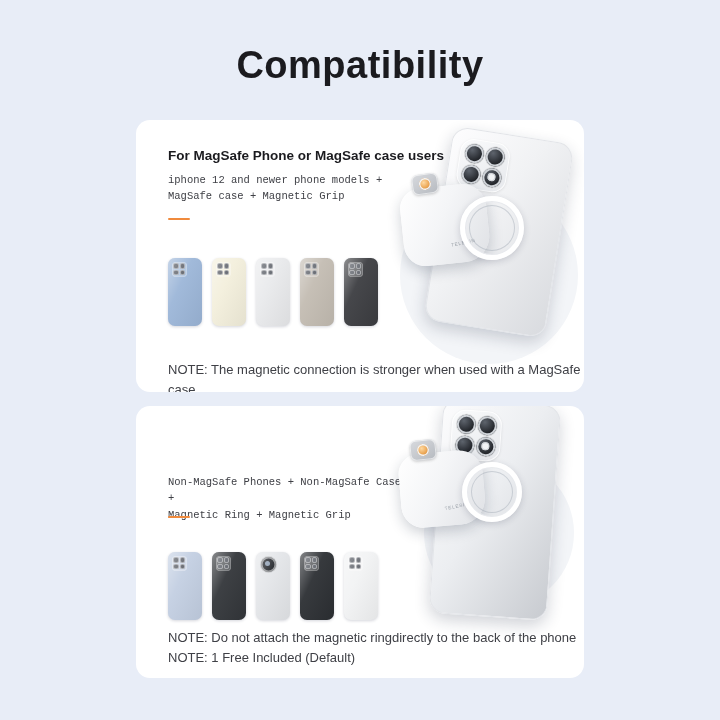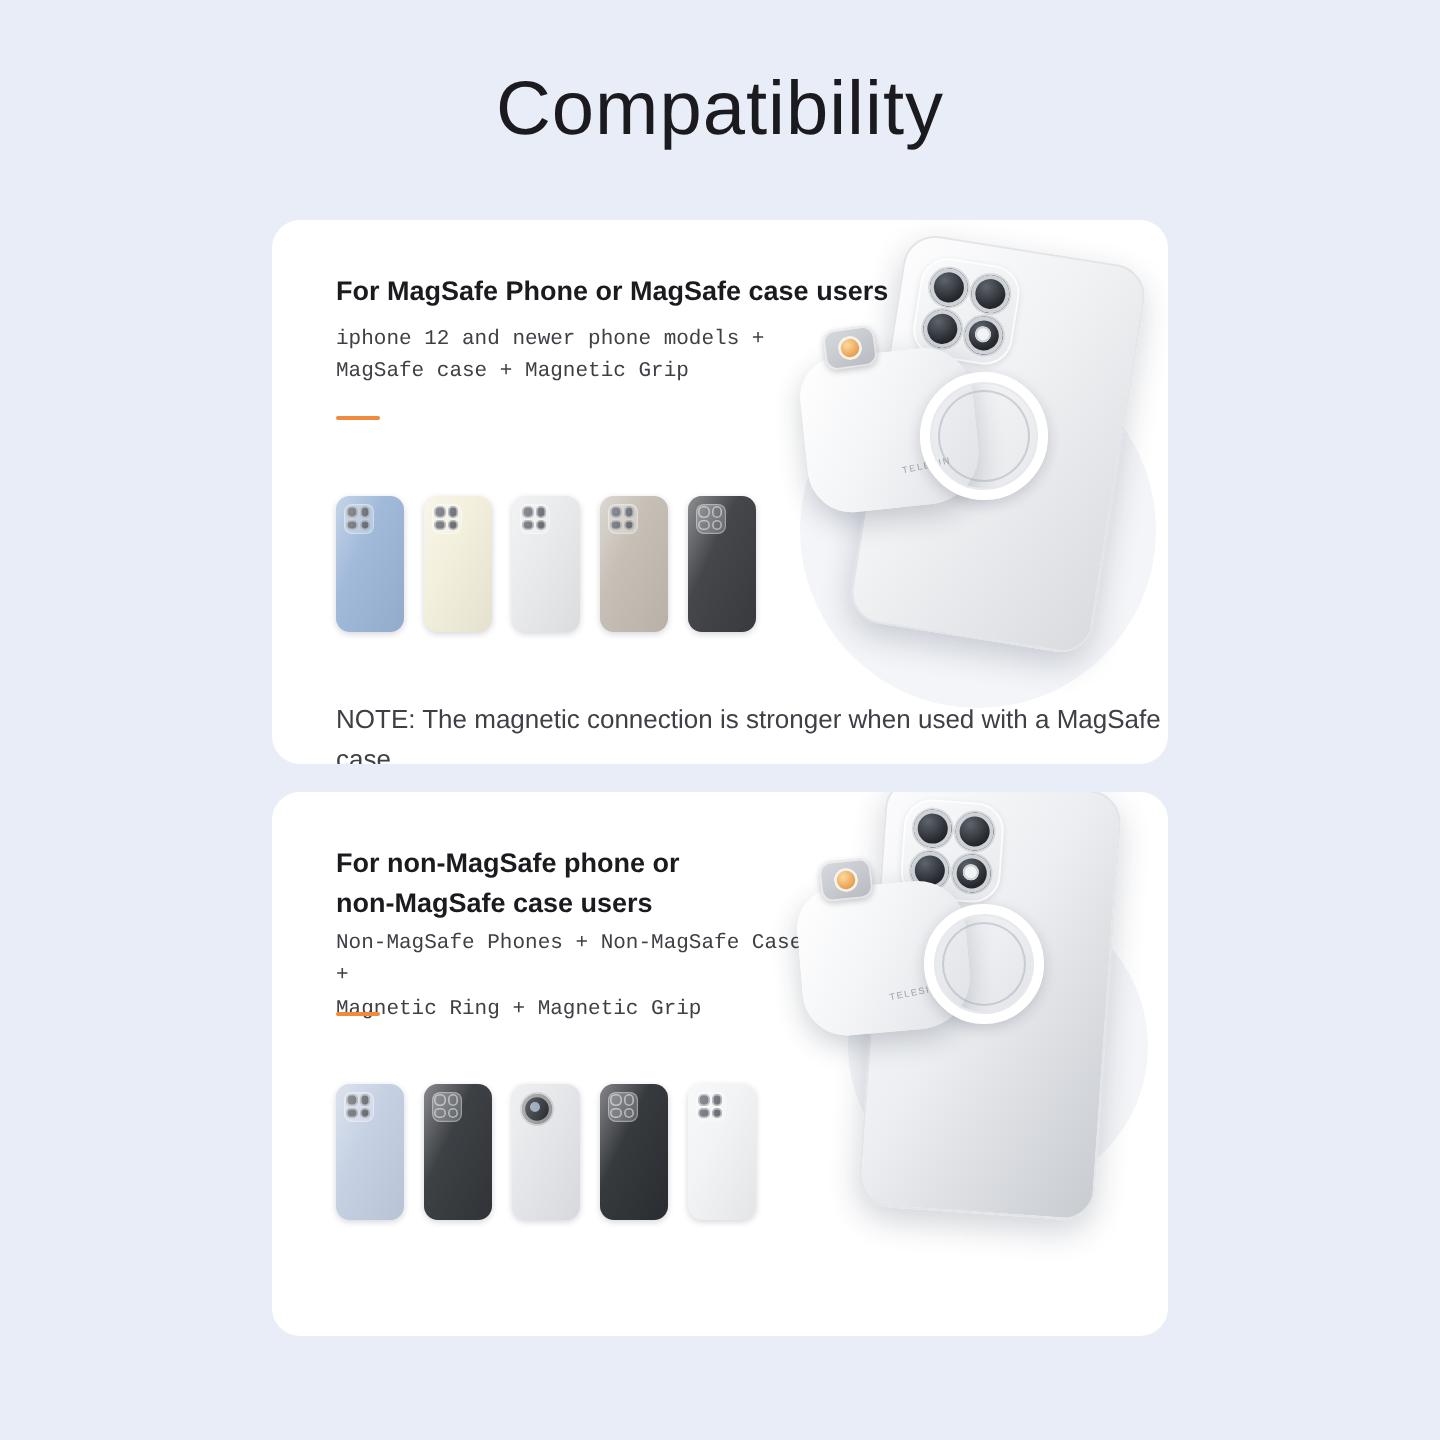--- a/index.html
+++ b/index.html
@@ -15,25 +15,25 @@
   }
   .page {
     position: relative;
     width: 720px;
     height: 720px;
     box-sizing: border-box;
   }
   .page-title {
     text-align: center;
     font-size: 38px;
-    font-weight: normal;
+    font-weight: bold;
     color: #1b1b1f;
     letter-spacing: 0.5px;
     padding-top: 34px;
-    margin: 0;
+    margin: 10px;
   }
 
   .card {
     position: absolute;
     left: 136px;
     width: 448px;
     background: #ffffff;
     border-radius: 14px;
     box-sizing: border-box;
     overflow: hidden;
@@ -359,22 +359,20 @@
         <div class="mag-ring"></div>
       </div>
 
       <div class="note">NOTE: The magnetic connection is stronger when used with a MagSafe case.</div>
     </div>
   </div>
 
   <div class="card card-2">
     <div class="card-inner">
 
-      <div class="card-heading" style="white-space:pre-line">For non-MagSafe phone or
-non-MagSafe case users</div>
       <div class="card-sub">Non-MagSafe Phones + Non-MagSafe Cases +
 Magnetic Ring + Magnetic Grip</div>
       <div class="rule"></div>
 
       <div class="phone-row">
         <div class="mini-phone" style="background:#c3cfe2">
           <div class="cam-cluster">
             <div class="cam a"></div>
               <div class="cam b"></div>
               <div class="cam c"></div>
@@ -426,16 +424,18 @@
             <div class="flash"></div>
           </div>
         </div>
         <div class="grip">
           <div class="grip-brand">TELESIN</div>
         </div>
         <div class="shutter"></div>
         <div class="mag-ring"></div>
       </div>
 
+      <div class="note">NOTE: Do not attach the magnetic ringdirectly to the back of the phone
+NOTE: 1 Free Included (Default)</div>
     </div>
   </div>
 
 </div>
 
 </body></html>

